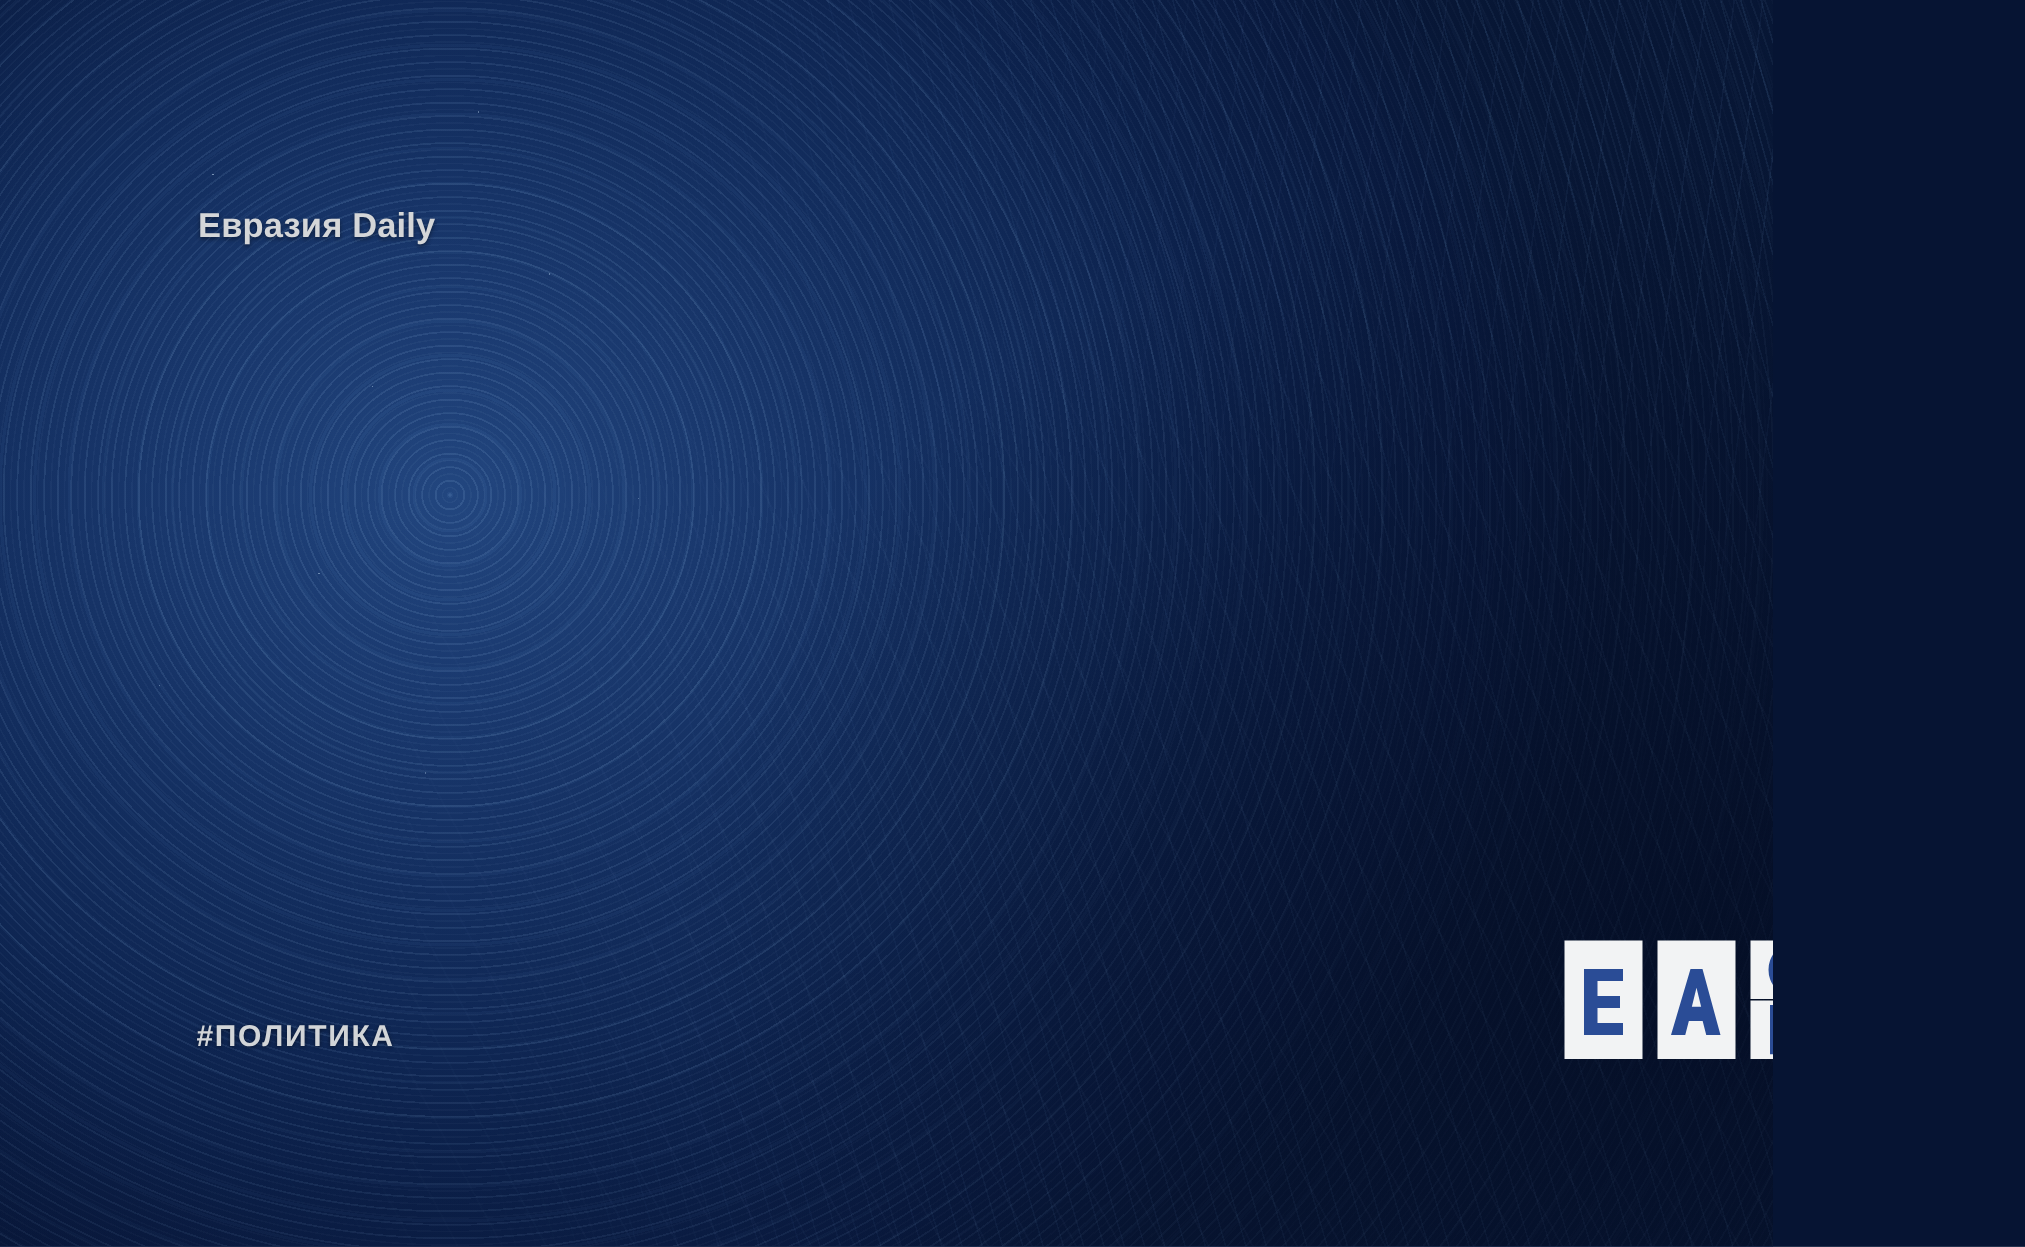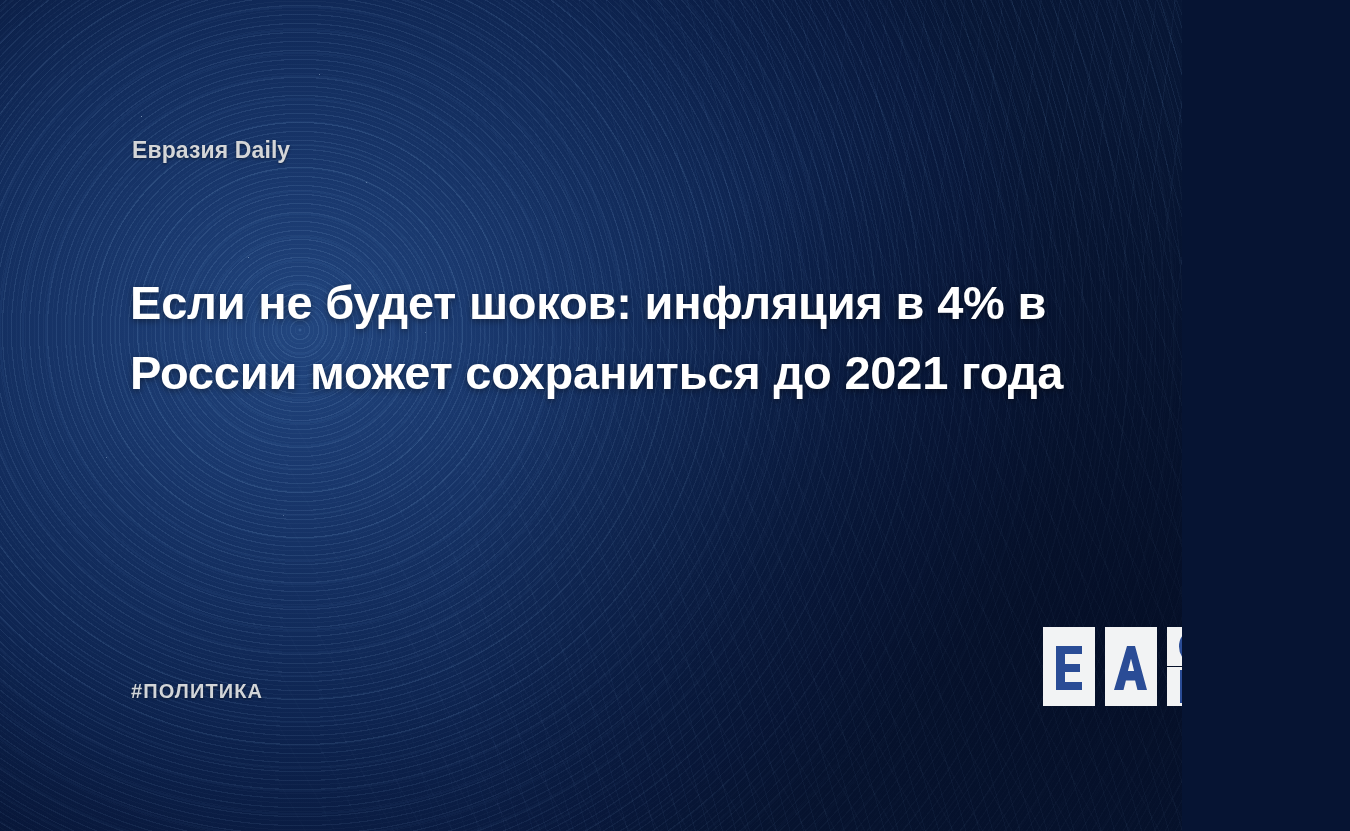--- a/index.html
+++ b/index.html
@@ -179,21 +179,20 @@
   <div class="bg-layer" id="bg-streaks-a"></div>
   <div class="bg-layer" id="bg-streaks-b"></div>
   <div class="bg-layer" id="bg-streaks-c"></div>
   <div class="bg-layer" id="bg-speckle"></div>
   <div class="bg-layer" id="bg-vignette"></div>
 
   <div id="content">
 
     <div id="brand">Евразия Daily</div>
 
-    <h1 id="headline">Если не будет шоков: инфляция в 4% в России может сохраниться до 2021 года</h1>
 
     <div id="tag">#ПОЛИТИКА</div>
 
     <div id="logo">
 
       <div class="logo-tile">
         <svg width="30" height="46" viewBox="0 0 30 46" aria-hidden="true">
           <path d="M2 2 h26 v8 H11 v10 h15 v8 H11 v10 h17 v8 H2 Z" fill="#2a4c96"></path>
         </svg>
       </div>

